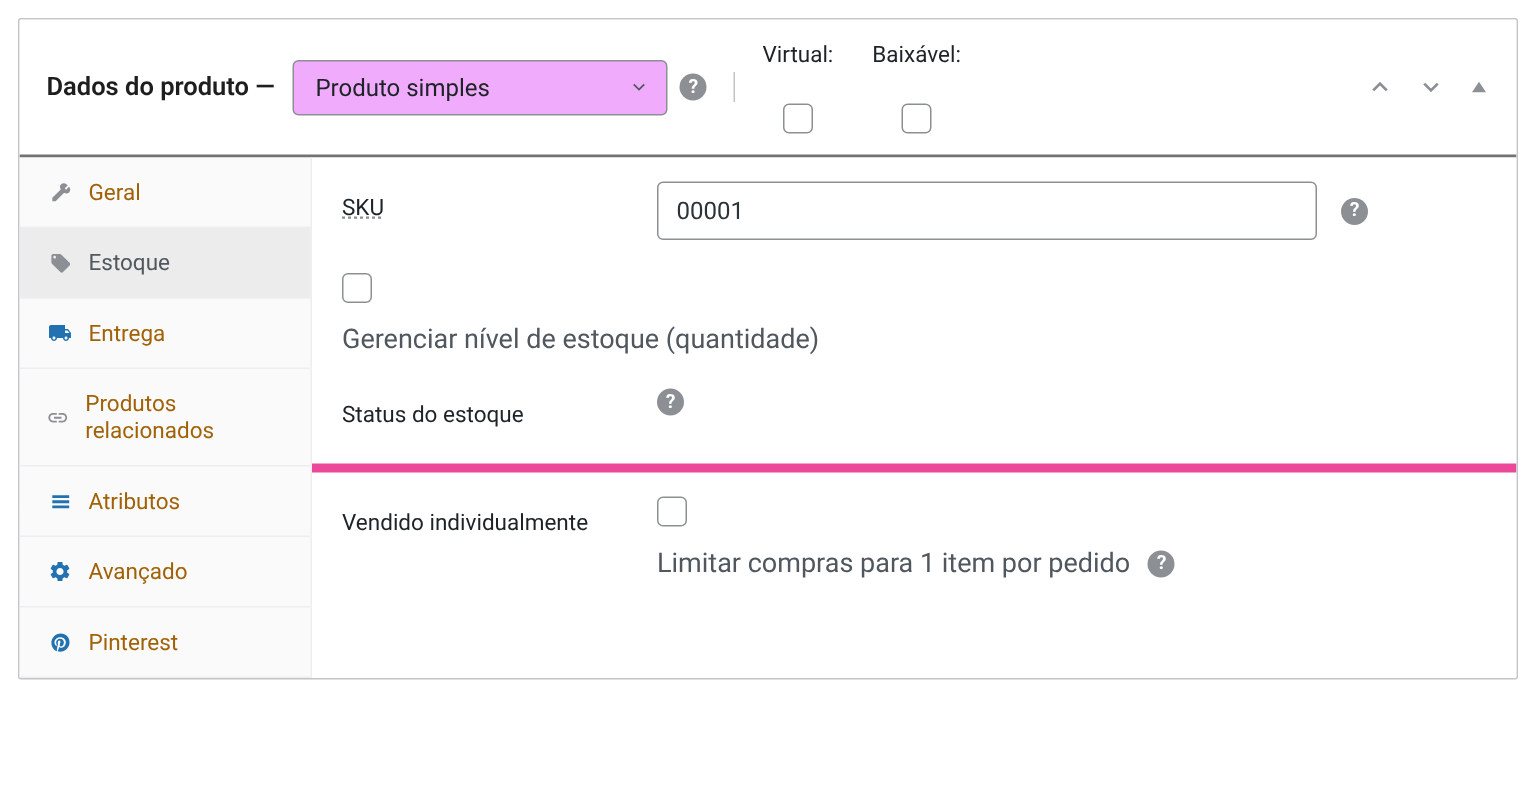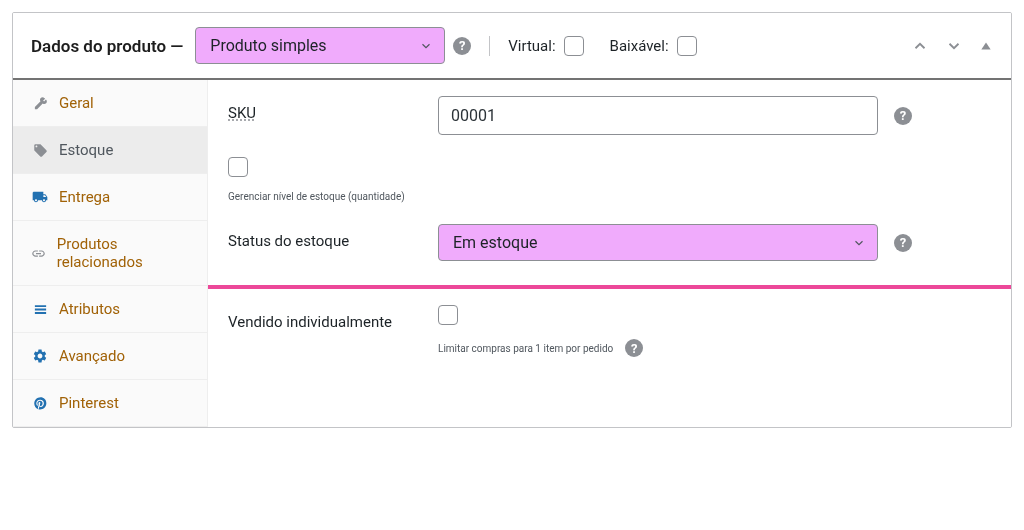--- a/index.html
+++ b/index.html
@@ -67,22 +67,23 @@
   }
   .header-sep {
     width: 1px;
     height: 20px;
     background: #c3c4c7;
     margin: 0 10px;
   }
   .meta-checkbox-group {
     display: flex;
     align-items: center;
-    gap: 8px;
+    gap: 24px;
     font-size: 15px;
+    flex-direction: column;
   }
   .meta-checkbox-group + .meta-checkbox-group { margin-left: 18px; }
   input[type=checkbox] {
     width: 20px;
     height: 20px;
     border: 1px solid #8c8f94;
     border-radius: 4px;
     appearance: none;
     background: #fff;
     cursor: pointer;
@@ -124,21 +125,21 @@
   .tab.active {
     background: #ececec;
     color: #50575e;
   }
   .tab.active .icon { color: #8c8f94; }
   .content {
     flex: 1;
     background: #fff;
   }
   .form-group {
-    border-bottom: 4px solid #ec4899;
+    border-bottom: 6px solid #ec4899;
   }
   .form-row {
     display: flex;
     align-items: flex-start;
     padding: 16px 20px;
   }
   .form-row + .form-row { padding-top: 6px; }
   .form-label {
     width: 210px;
     padding-top: 8px;
@@ -165,21 +166,21 @@
     font-size: 16px;
     font-family: inherit;
     color: #2c3338;
   }
   .select-wide {
     flex: 1;
     max-width: 440px;
     position: relative;
   }
   .form-desc {
-    font-size: 10px;
+    font-size: 18px;
     color: #50575e;
     margin-top: 10px;
   }
   .checkbox-col {
     display: flex;
     flex-direction: column;
     gap: 4px;
   }
   .sold-desc-line {
     display:flex;
@@ -316,30 +317,20 @@
             <div class="checkbox-col">
               <input type="checkbox" style="">
               <div class="form-desc">Gerenciar nível de estoque (quantidade)</div>
             </div>
           </div>
         </div>
 
         <div class="form-row" style="padding-bottom:24px;">
           <div class="form-label">Status do estoque</div>
           <div class="form-control">
-            <div class="select-wide">
-              <div class="select-box">
-                <span>Em estoque</span>
-                <span class="chev">
-                  <svg width="14" height="14" viewBox="0 0 24 24" fill="none" stroke="#50575e" stroke-width="2">
-                      <polyline points="6 9 12 15 18 9"></polyline>
-                    </svg>
-                </span>
-              </div>
-            </div>
             <span class="help-icon">?</span>
           </div>
         </div>
       </div>
 
       <div class="form-row" style="padding-bottom:40px;">
         <div class="form-label">Vendido individualmente</div>
         <div class="form-control">
           <div class="checkbox-col">
             <input type="checkbox" style="">

